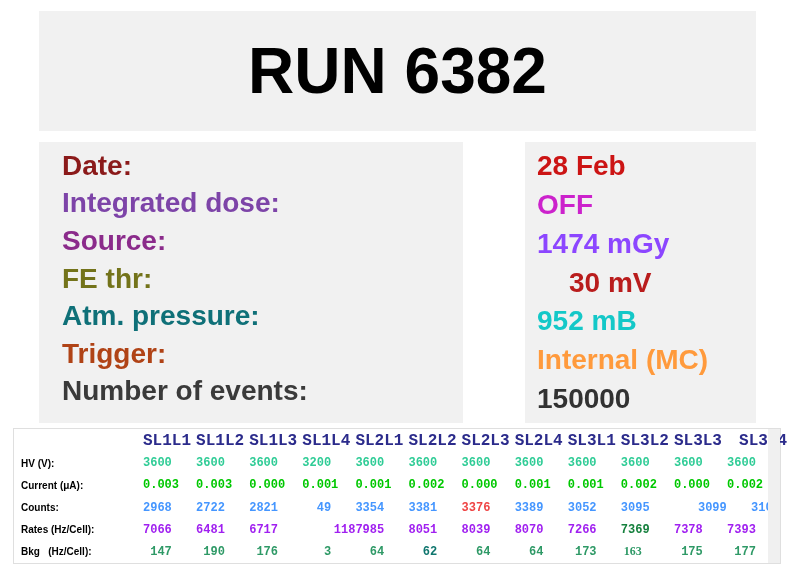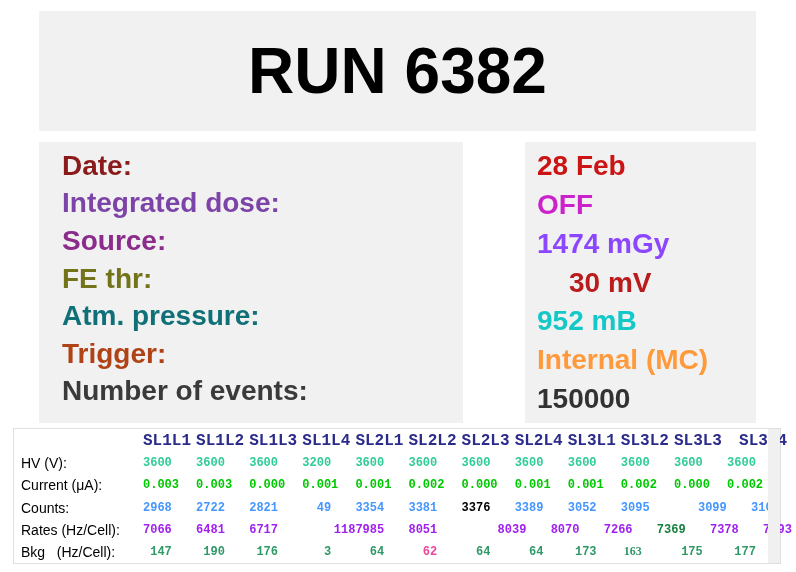--- a/index.html
+++ b/index.html
@@ -21,21 +21,21 @@
     display:flex;flex-direction:column;box-sizing:border-box;padding:5px 0 5px 12px}
   .info-row{flex:1;display:flex;align-items:center;
     font-size:28px;font-weight:bold;white-space:pre;line-height:1}
 
   
   #run-table{position:absolute;left:13px;top:428px;width:768px;height:136px;
     background:#fff;border:1px solid #DFDFDF;box-sizing:border-box;
     display:flex;flex-direction:column;padding-top:1px}
   .trow{flex:1;display:flex;align-items:center}
   .t-label{width:129px;padding-left:7px;box-sizing:border-box;flex-shrink:0;
-    font-size:14px;font-weight:normal;color:#000;white-space:pre}
+    font-size:10px;font-weight:bold;color:#000;white-space:pre}
   .t-cell{width:53.1px;flex-shrink:0;white-space:pre;
     font-family:"Liberation Mono",monospace;font-weight:bold;font-size:12px}
   .t-head{font-size:16px}
   #table-scrollbar{position:absolute;right:0;top:0;height:100%;width:12px;
     background:#F0F0F0}
 </style>
 </head>
 <body>
 
 <div class="panel" id="title-panel">
@@ -109,50 +109,50 @@
         <div class="t-cell" style="color: rgb(0, 200, 0);">0.002</div>
       </div>
       <div class="trow">
         <div class="t-label" style="color: rgb(0, 0, 0);">Counts:</div>
         <div class="t-cell" style="color: rgb(69, 150, 255);">2968</div>
         <div class="t-cell" style="color: rgb(69, 150, 255);">2722</div>
         <div class="t-cell" style="color: rgb(69, 150, 255);">2821</div>
         <div class="t-cell" style="color: rgb(69, 150, 255);">  49</div>
         <div class="t-cell" style="color: rgb(69, 150, 255);">3354</div>
         <div class="t-cell" style="color: rgb(69, 150, 255);">3381</div>
-        <div class="t-cell" style="color: #000000; font-family: Liberation Mono, monospace;">3376</div>
+        <div class="t-cell" style="color: #ef4444; font-family: Liberation Mono, monospace;">3376</div>
         <div class="t-cell" style="color: rgb(69, 150, 255);">3389</div>
         <div class="t-cell" style="color: rgb(69, 150, 255);">3052</div>
         <div class="t-cell" style="color: rgb(69, 150, 255);">3095</div>
         <div class="t-cell" style="color: rgb(69, 150, 255); margin-left: 24px;">3099</div>
         <div class="t-cell" style="color: rgb(69, 150, 255);">3105</div>
       </div>
       <div class="trow">
         <div class="t-label" style="color: rgb(0, 0, 0);">Rates (Hz/Cell):</div>
         <div class="t-cell" style="color: rgb(160, 32, 240);">7066</div>
         <div class="t-cell" style="color: rgb(160, 32, 240);">6481</div>
         <div class="t-cell" style="color: rgb(160, 32, 240);">6717</div>
         <div class="t-cell" style="color: rgb(160, 32, 240); text-align: right;"> 118</div>
         <div class="t-cell" style="color: rgb(160, 32, 240);">7985</div>
         <div class="t-cell" style="color: rgb(160, 32, 240);">8051</div>
-        <div class="t-cell" style="color: rgb(160, 32, 240); margin-left: 36px;">8039</div>
+        <div class="t-cell" style="color: rgb(160, 32, 240);">8039</div>
         <div class="t-cell" style="color: rgb(160, 32, 240);">8070</div>
         <div class="t-cell" style="color: rgb(160, 32, 240);">7266</div>
         <div class="t-cell" style="color: #15803d;">7369</div>
         <div class="t-cell" style="color: rgb(160, 32, 240);">7378</div>
         <div class="t-cell" style="color: rgb(160, 32, 240);">7393</div>
       </div>
       <div class="trow">
         <div class="t-label" style="color: rgb(0, 0, 0);">Bkg   (Hz/Cell):</div>
         <div class="t-cell" style="color: rgb(46, 153, 102);"> 147</div>
         <div class="t-cell" style="color: rgb(46, 153, 102);"> 190</div>
         <div class="t-cell" style="color: rgb(46, 153, 102);"> 176</div>
         <div class="t-cell" style="color: rgb(46, 153, 102);">   3</div>
         <div class="t-cell" style="color: rgb(46, 153, 102);">  64</div>
-        <div class="t-cell" style="color: #ec4899;">  62</div>
+        <div class="t-cell" style="color: #0f766e;">  62</div>
         <div class="t-cell" style="color: rgb(46, 153, 102);">  64</div>
         <div class="t-cell" style="color: rgb(46, 153, 102);">  64</div>
         <div class="t-cell" style="color: rgb(46, 153, 102);"> 173</div>
         <div class="t-cell" style="color: rgb(46, 153, 102); font-family: Liberation Serif, serif;"> 163</div>
         <div class="t-cell" style="color: rgb(46, 153, 102);"> 175</div>
         <div class="t-cell" style="color: rgb(46, 153, 102);"> 177</div>
       </div>
     </div>
   <div id="table-scrollbar"></div>
 </div>

